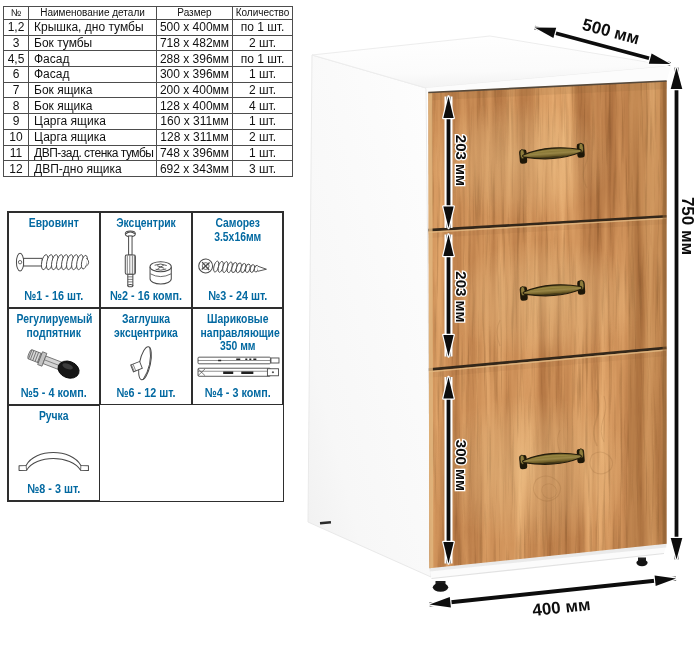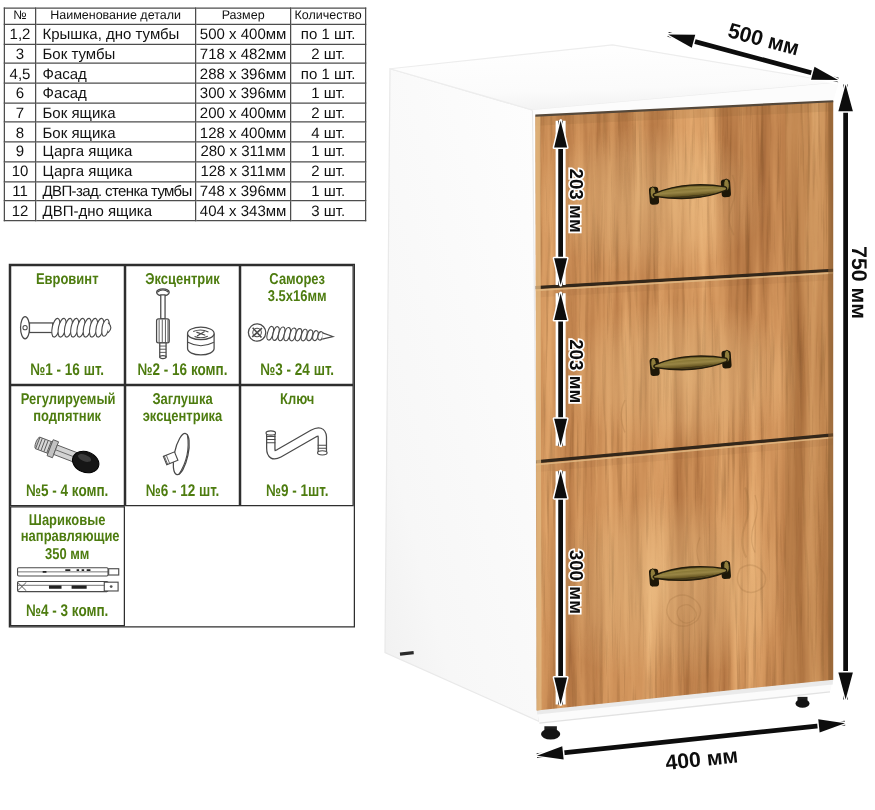--- a/index.html
+++ b/index.html
@@ -10,21 +10,21 @@
   white-space:nowrap;overflow:hidden;color:#111;}
 #parts td.c{text-align:center;}
 #parts td.n{padding-left:5px;margin-top:16px;}
 #parts tr{height:15.7px;}
 #parts tr.hd{height:13px;}
 #parts tr.hd td{font-size:10px;text-align:center;}
 #parts td.sq{letter-spacing:-0.5px;}
 #hw{position:absolute;left:7px;top:211px;width:277px;height:291px;
   border:1px solid #2e2e2e;box-sizing:border-box;display:grid;
   grid-template-columns:91.5px 92px auto;grid-template-rows:1fr 1fr 1fr;}
-#hw .cell{border:1px solid #2e2e2e;position:relative;text-align:center;color:#4d7c0f;overflow:hidden;}
+#hw .cell{border:1px solid #2e2e2e;position:relative;text-align:center;color:#0369a1;overflow:hidden;}
 #hw .t{font-weight:bold;font-size:12.5px;line-height:1.08;padding-top:4px;position:relative;z-index:2;transform:scaleX(0.83);}
 #hw .b{font-weight:bold;font-size:13.5px;position:absolute;bottom:4px;left:0;right:0;z-index:2;transform:scaleX(0.8);}
 #hw svg.ic{position:absolute;left:0;top:0;width:100%;height:100%;z-index:1;}
 #cab{position:absolute;left:0;top:0;}
 </style>
 </head>
 <body>
 <table id="parts">
 <colgroup>
       <col style="width:25px">
@@ -71,39 +71,39 @@
       </tr>
 <tr>
         <td class="c">8</td>
         <td class="n">Бок ящика</td>
         <td class="c">128 х 400мм</td>
         <td class="c">4 шт.</td>
       </tr>
 <tr>
         <td class="c">9</td>
         <td class="n">Царга ящика</td>
-        <td class="c">280 х 311мм</td>
+        <td class="c">160 х 311мм</td>
         <td class="c">1 шт.</td>
       </tr>
 <tr>
         <td class="c">10</td>
         <td class="n">Царга ящика</td>
         <td class="c">128 х 311мм</td>
         <td class="c">2 шт.</td>
       </tr>
 <tr>
         <td class="c">11</td>
         <td class="n sq">ДВП-зад. стенка тумбы</td>
         <td class="c">748 х 396мм</td>
         <td class="c">1 шт.</td>
       </tr>
 <tr>
         <td class="c">12</td>
         <td class="n">ДВП-дно ящика</td>
-        <td class="c">404 х 343мм</td>
+        <td class="c">692 х 343мм</td>
         <td class="c">3 шт.</td>
       </tr>
 </tbody>
   </table>
 
 <div id="hw">
 <div class="cell" id="h1">
       <div class="t">Евровинт</div>
 <svg class="ic" viewBox="0 0 89 93" fill="none" stroke="#4a4a4a" stroke-width="1">
  <ellipse cx="11" cy="48.5" rx="3.6" ry="8.8" fill="#fff"></ellipse>
@@ -193,47 +193,43 @@
   <ellipse cx="0" cy="0" rx="5.4" ry="16.6" fill="#fff"></ellipse>
   <path d="M 1.5 -16.2 Q 7.8 0 1.5 16.2" stroke-width="0.9"></path>
   <g transform="rotate(-34)">
             <rect x="-13.8" y="-3.6" width="9.5" height="7.2" fill="#fff" stroke-width="0.9"></rect>
   <path d="M -13 -3.4 L -13 3.4 M -11.3 -3.5 L -11.3 3.5" stroke-width="0.6"></path>
           </g>
  </g>
 </svg>
 <div class="b">№6 - 12 шт.</div>
     </div>
-<div class="cell" id="h7">
-      <div class="t">Ключ</div>
-<svg class="ic" viewBox="0 0 89 93" fill="none">
- <path d="M 23.5 37 L 23.5 49 Q 23.5 56.5 30 53 L 57 37.5 Q 64 33.5 64.5 40 L 64.5 52.5" stroke="#4a4a4a" stroke-width="7.6"></path>
- <path d="M 23.5 37 L 23.5 49 Q 23.5 56.5 30 53 L 57 37.5 Q 64 33.5 64.5 40 L 64.5 52.5" stroke="#fff" stroke-width="5.6"></path>
- <ellipse cx="23.5" cy="36.8" rx="3.8" ry="1.7" fill="#fff" stroke="#4a4a4a" stroke-width="0.9"></ellipse>
- <path d="M 19.8 39.5 L 27.2 39.5 M 19.8 42 L 27.2 42 M 19.9 44.5 L 27.1 44.5" stroke="#4a4a4a" stroke-width="0.8"></path>
- <ellipse cx="64.5" cy="52.6" rx="3.8" ry="1.7" fill="#fff" stroke="#4a4a4a" stroke-width="0.9"></ellipse>
- <path d="M 60.8 46.5 L 68.2 46.5 M 60.8 49 L 68.2 49" stroke="#4a4a4a" stroke-width="0.8"></path>
-</svg>
-<div class="b">№9 - 1шт.</div>
-    </div>
 <div class="cell" id="h8">
       <div class="t">Шариковые<br>направляющие<br>350 мм</div>
 <svg class="ic" viewBox="0 0 89 93" fill="none" stroke="#4a4a4a" stroke-width="0.9">
  <rect x="5" y="47.5" width="72" height="6.6" rx="1" fill="#fff"></rect>
  <line x1="5" y1="50.8" x2="77" y2="50.8" stroke-width="0.6"></line>
  <rect x="77.5" y="48.3" width="8" height="5" fill="#fff"></rect>
  <path d="M 25 50.8 h 3 M 43 49.5 h 4 M 52 49.5 h 2 M 56 49.5 h 2 M 60 49.5 h 3" stroke="#222" stroke-width="1.4"></path>
  <rect x="5" y="58.5" width="72" height="8" rx="1" fill="#fff"></rect>
  <line x1="5" y1="61.5" x2="77" y2="61.5" stroke-width="0.6"></line>
  <path d="M 5 59.1 L 12 65.9 M 5 65.9 L 12 59.1" stroke-width="0.7"></path>
  <path d="M 30 63 h 10 M 48 63 h 12" stroke="#222" stroke-width="2.6"></path>
  <rect x="74" y="59" width="11" height="7" fill="#fff"></rect>
  <circle cx="79.5" cy="62.5" r="1.1" fill="#555" stroke="none"></circle>
 </svg>
 <div class="b">№4 - 3 комп.</div>
+    </div>
+<div class="cell" id="h9">
+      <div class="t">Ручка</div>
+<svg class="ic" viewBox="0 0 89 93" fill="none" stroke="#4a4a4a" stroke-width="1">
+ <path d="M 10 59 L 17 58.7 C 26 41.5 62 41.5 71.5 58.7 L 79 59 L 79 63.8 L 71.2 63.6 C 62 48 26 48 17.5 63.6 L 10 63.8 Z" fill="#fff" stroke-linejoin="round"></path>
+ <path d="M 17 58.7 L 17.5 63.6 M 71.5 58.7 L 71.2 63.6" stroke-width="0.8"></path>
+</svg>
+<div class="b">№8 - 3 шт.</div>
     </div>
 </div>
 
 <svg id="cab" width="700" height="648" viewBox="0 0 700 648">
 <defs>
 <linearGradient id="sideg" x1="0.9" y1="0" x2="0" y2="1">
  <stop offset="0" stop-color="#fdfdfd"></stop>
         <stop offset="0.75" stop-color="#f7f7f7"></stop>
         <stop offset="1" stop-color="#f0f0f0"></stop>
 </linearGradient>

